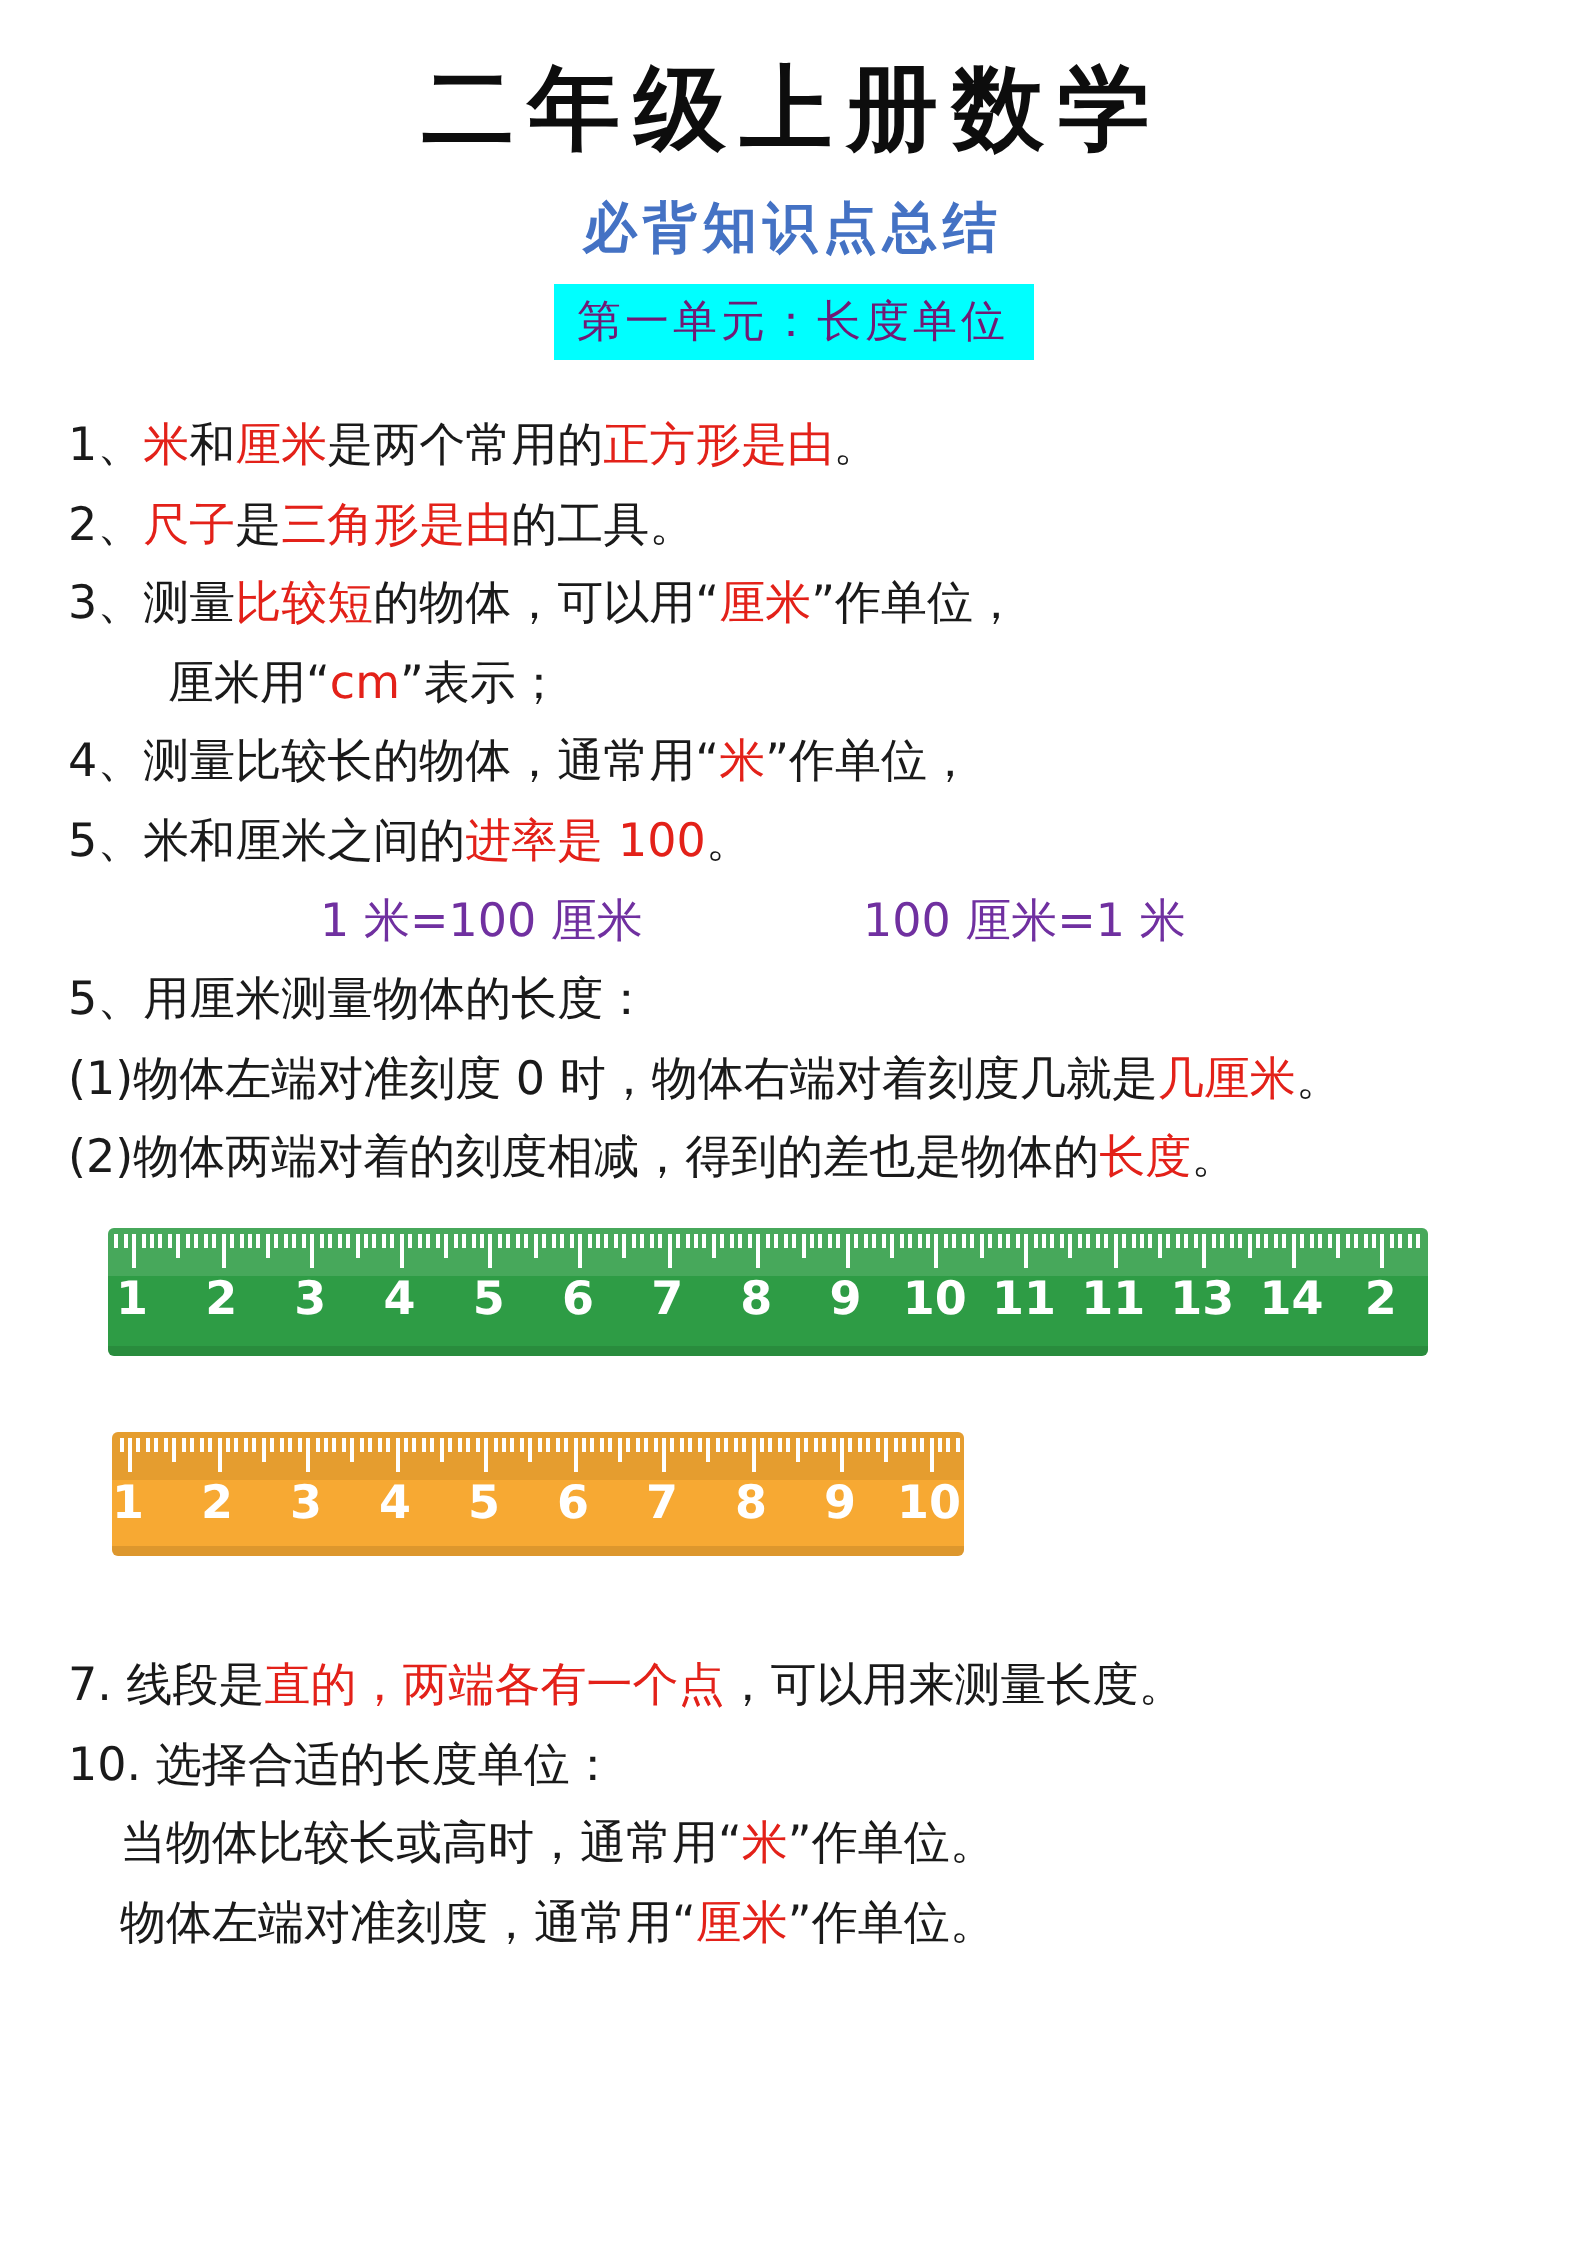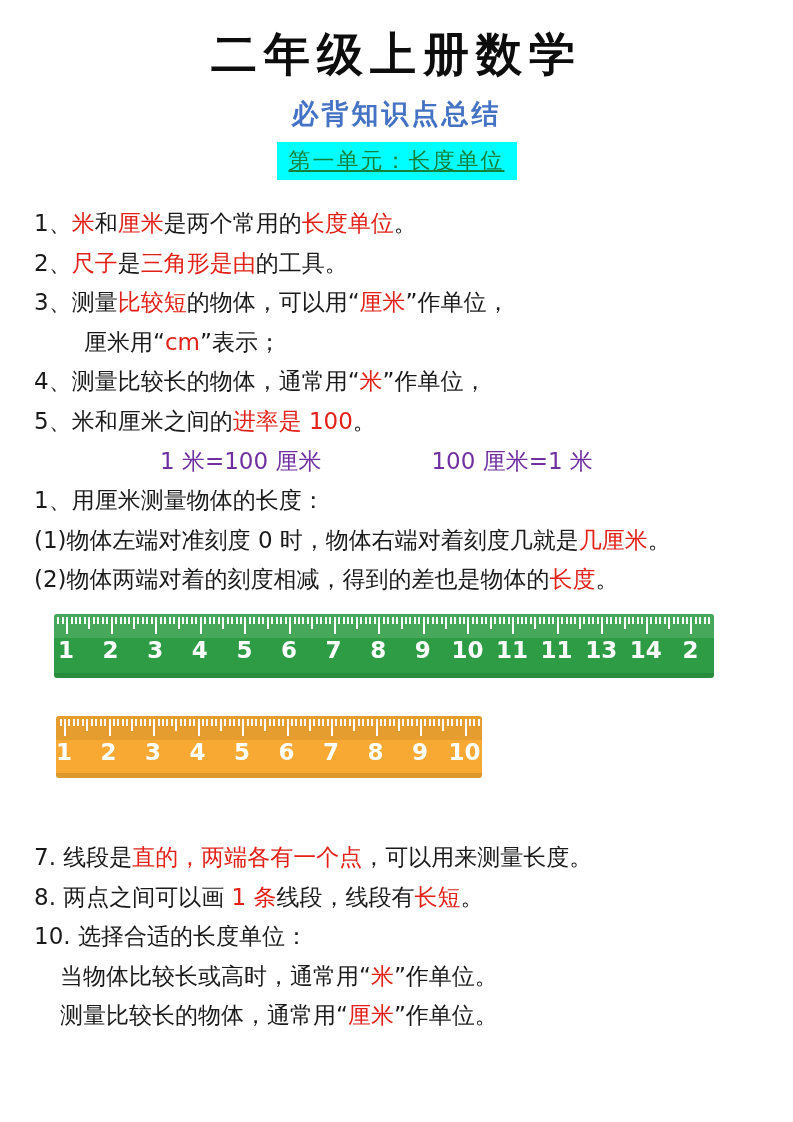--- a/index.html
+++ b/index.html
@@ -9,22 +9,22 @@
   h1.doc-title{
     margin:24px 0 0;text-align:center;font-size:46px;font-weight:bold;
     letter-spacing:7px;color:#0d0d0d;font-family:"DejaVu Serif","Liberation Serif",serif;
   }
   h2.doc-subtitle{
     margin:10px 0 0;text-align:center;font-size:27px;font-weight:bold;
     letter-spacing:3px;color:#4472c4;font-family:"DejaVu Sans",sans-serif;
   }
   .section-wrap{text-align:center;margin-top:10px;}
   .section-badge{
-    display:inline-block;background:#00ffff;color:#15803d;
-    font-size:22px;font-weight:500;padding:4px 12px;letter-spacing:2px;text-decoration:underline;
+    display:inline-block;background:#00ffff;color:#701a75;
+    font-size:22px;font-weight:500;padding:4px 12px;letter-spacing:2px;
   }
 
   .content{margin-top:24px;padding-left:34px;font-size:23px;color:#1a1a1a;}
   .line{height:39.6px;line-height:39.6px;white-space:nowrap;}
   .ind-1{padding-left:50px;}
   .ind-2{padding-left:126px;}
   .ind-3{padding-left:26px;}
   .c-k{color:#1a1a1a;}
   .c-r{color:#e32119;}
   .c-p{color:#7030a0;}
@@ -37,40 +37,40 @@
   .ruler::after{content:"";position:absolute;left:0;right:0;bottom:0;height:5px;background:rgba(0,0,0,0.10);}
   .ruler .tick{position:absolute;top:3px;width:2px;background:#ffffff;display:block;}
   .ruler .t1{height:7px;}
   .ruler .t2{height:12px;}
   .ruler .t3{height:17px;}
   .ruler .num{
     position:absolute;top:23px;transform:translateX(-50%);
     color:#ffffff;font-weight:bold;font-size:23px;
     font-family:"DejaVu Sans",sans-serif;
   }
-  .ruler.orange + .line{margin-top:60px;}
+  .ruler.orange + .line{margin-top:46px;}
 </style>
 </head>
 <body>
 
 <div class="page">
   <h1 class="doc-title">二年级上册数学</h1>
   <h2 class="doc-subtitle">必背知识点总结</h2>
   <div class="section-wrap">
     <span class="section-badge">第一单元：长度单位</span>
   </div>
   <div class="content">
-      <div class="line"><span class="c-k">1、</span><span class="c-r">米</span><span class="c-k">和</span><span class="c-r">厘米</span><span class="c-k">是两个常用的</span><span class="c-r">长度单位</span><span class="c-k">。</span></div>
+      <div class="line"><span class="c-k">1、</span><span class="c-r">米</span><span class="c-k">和</span><span class="c-r">厘米</span><span class="c-k">是两个常用的</span><span class="c-r">正方形是由</span><span class="c-k">。</span></div>
       <div class="line"><span class="c-k">2、</span><span class="c-r">尺子</span><span class="c-k">是</span><span class="c-r">三角形是由</span><span class="c-k">的工具。</span></div>
       <div class="line"><span class="c-k">3、测量</span><span class="c-r">比较短</span><span class="c-k">的物体，可以用“</span><span class="c-r">厘米</span><span class="c-k">”作单位，</span></div>
       <div class="line ind-1"><span class="c-k">厘米用“</span><span class="c-r">cm</span><span class="c-k">”表示；</span></div>
       <div class="line"><span class="c-k">4、测量比较长的物体，通常用“</span><span class="c-r">米</span><span class="c-k">”作单位，</span></div>
       <div class="line"><span class="c-k">5、米和厘米之间的</span><span class="c-r">进率是 100</span><span class="c-k">。</span></div>
       <div class="line ind-2"><span class="c-p">1 米=100 厘米</span><span class="c-p" style="margin-left: 110px;">100 厘米=1 米</span></div>
-      <div class="line"><span class="c-k">1、用厘米测量物体的长度：</span></div>
+      <div class="line"><span class="c-k">5、用厘米测量物体的长度：</span></div>
       <div class="line"><span class="c-k">(1)物体左端对准刻度 0 时，物体右端对着刻度几就是</span><span class="c-r">几厘米</span><span class="c-k">。</span></div>
       <div class="line"><span class="c-k">(2)物体两端对着的刻度相减，得到的差也是物体的</span><span class="c-r">长度</span><span class="c-k">。</span></div>
       <div class="ruler green" style="width: 660px; height: 64px; background: rgb(46, 156, 69);">
         <div class="band"></div>
         <i class="tick t1" style="left: 3.1px;"></i>
         <i class="tick t1" style="left: 7.5px;"></i>
         <i class="tick t3" style="left: 12px;"></i>
         <i class="tick t1" style="left: 16.5px;"></i>
         <i class="tick t1" style="left: 20.9px;"></i>
         <i class="tick t1" style="left: 25.4px;"></i>
@@ -333,18 +333,17 @@
         <span class="num" style="left: 97px;">3</span>
         <span class="num" style="left: 141.5px;">4</span>
         <span class="num" style="left: 186px;">5</span>
         <span class="num" style="left: 230.5px;">6</span>
         <span class="num" style="left: 275px;">7</span>
         <span class="num" style="left: 319.5px;">8</span>
         <span class="num" style="left: 364px;">9</span>
         <span class="num" style="left: 408.5px;">10</span>
       </div>
       <div class="line"><span class="c-k">7. 线段是</span><span class="c-r">直的，两端各有一个点</span><span class="c-k">，可以用来测量长度。</span></div>
-      <div class="line"><span class="c-k">8. 两点之间可以画 </span><span class="c-r">1 条</span><span class="c-k">线段，线段有</span><span class="c-r">长短</span><span class="c-k">。</span></div>
       <div class="line"><span class="c-k">10. 选择合适的长度单位：</span></div>
       <div class="line ind-3"><span class="c-k">当物体比较长或高时，通常用“</span><span class="c-r">米</span><span class="c-k">”作单位。</span></div>
-      <div class="line ind-3"><span class="c-k">测量比较长的物体，通常用“</span><span class="c-r">厘米</span><span class="c-k">”作单位。</span></div>
+      <div class="line ind-3"><span class="c-k">物体左端对准刻度，通常用“</span><span class="c-r">厘米</span><span class="c-k">”作单位。</span></div>
     </div>
 </div>
 
 </body></html>

